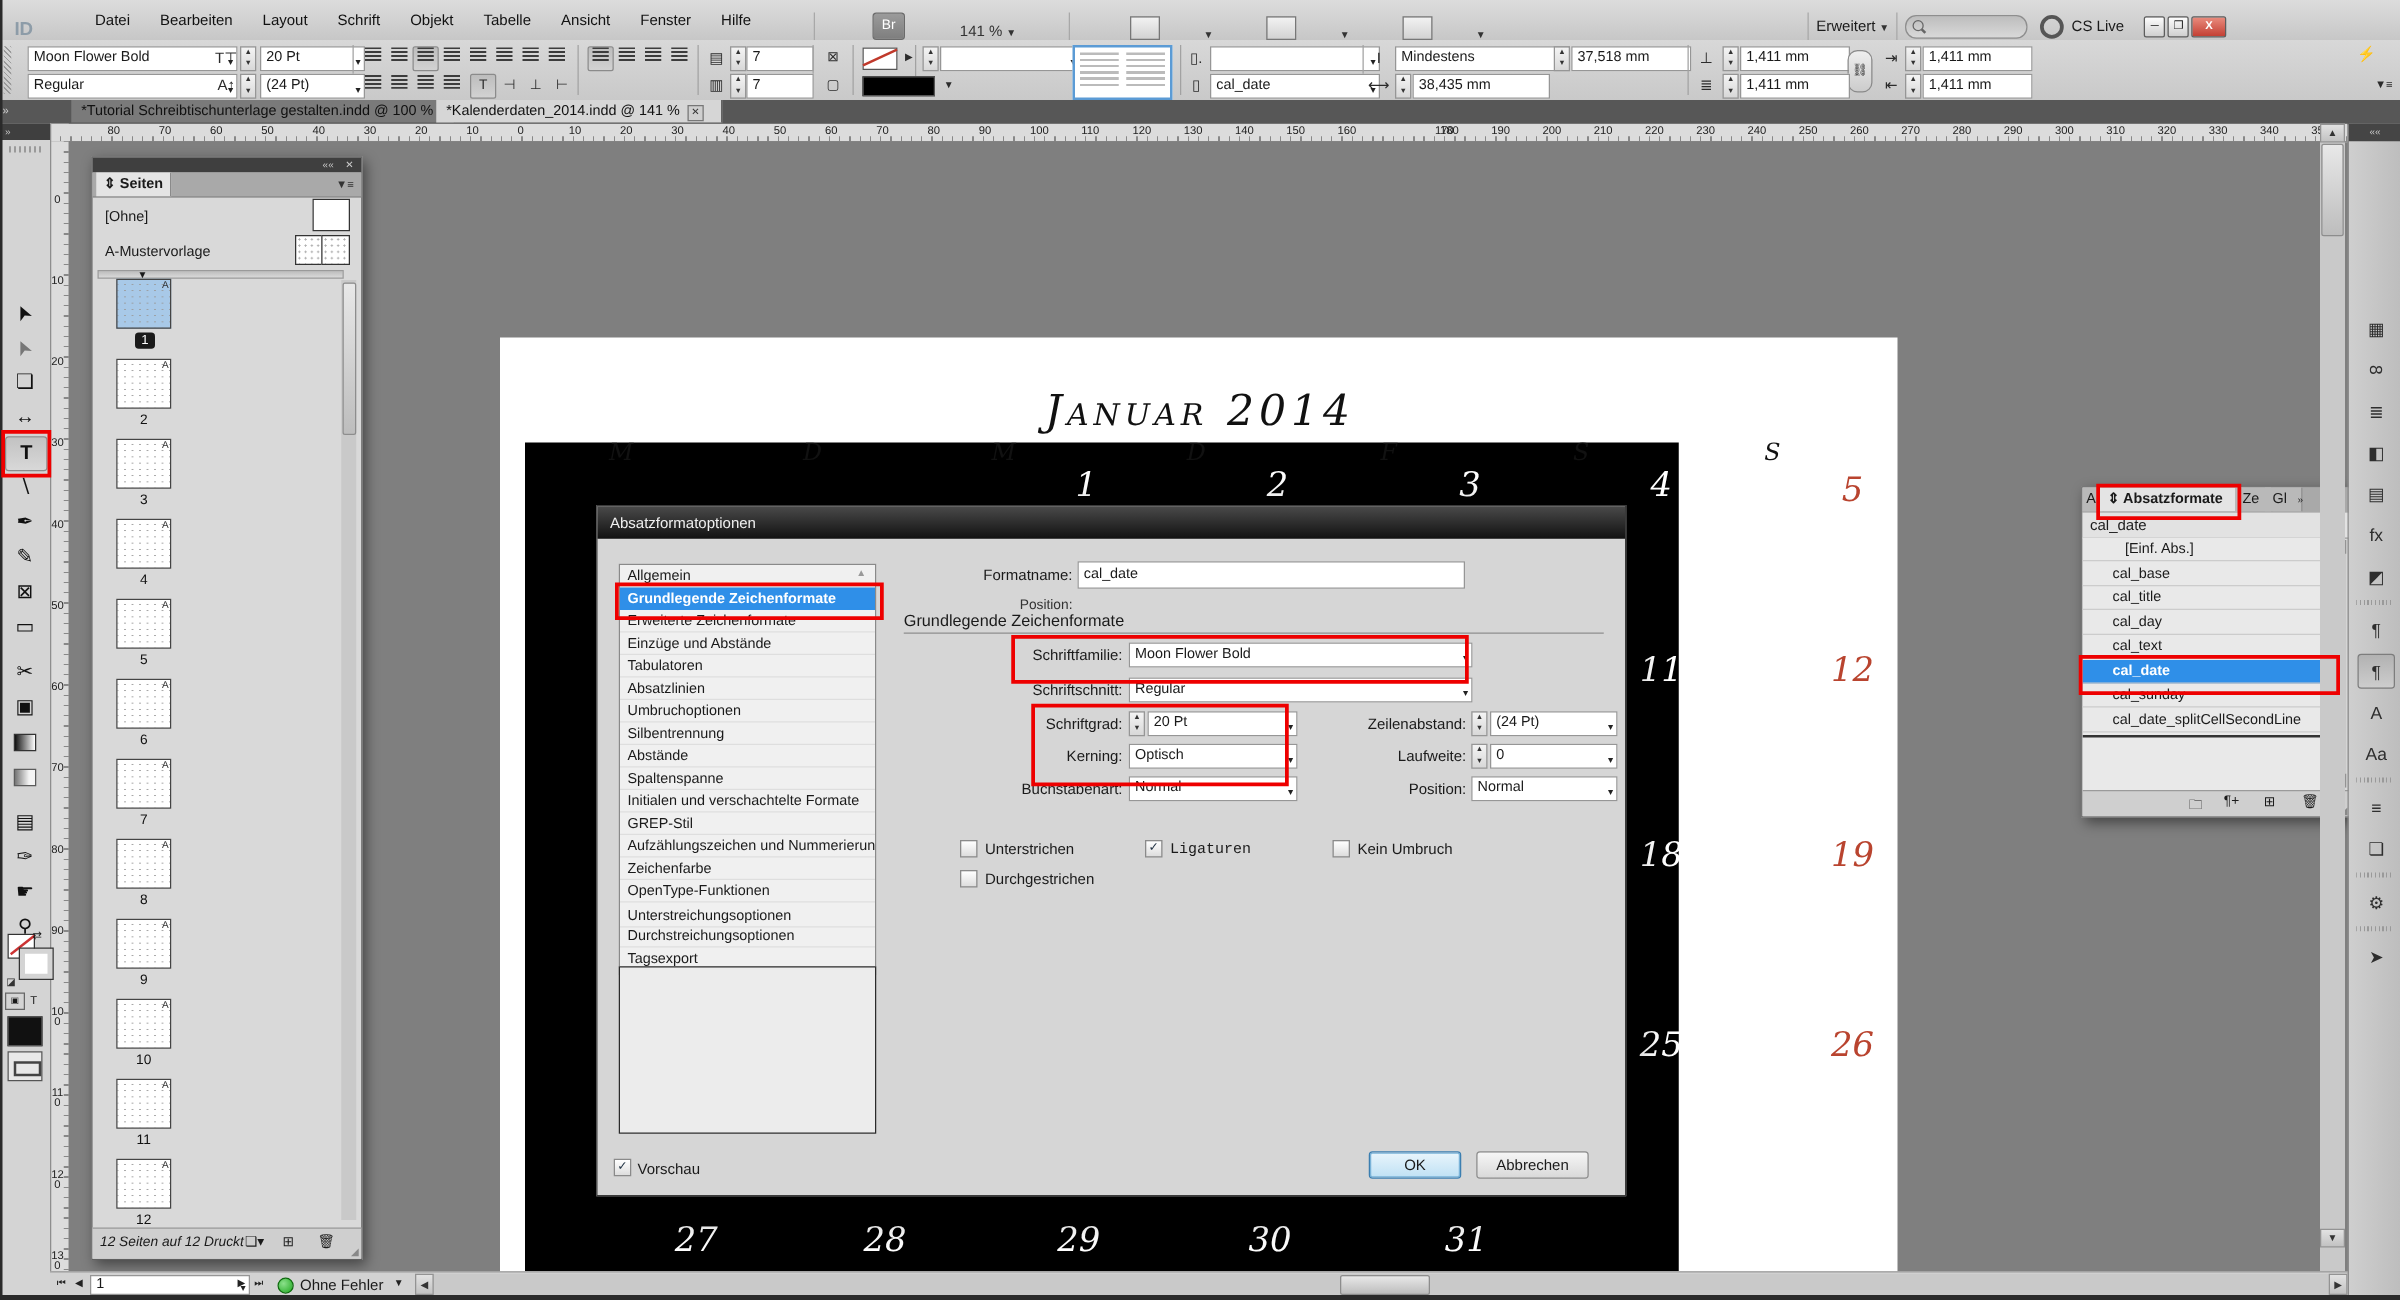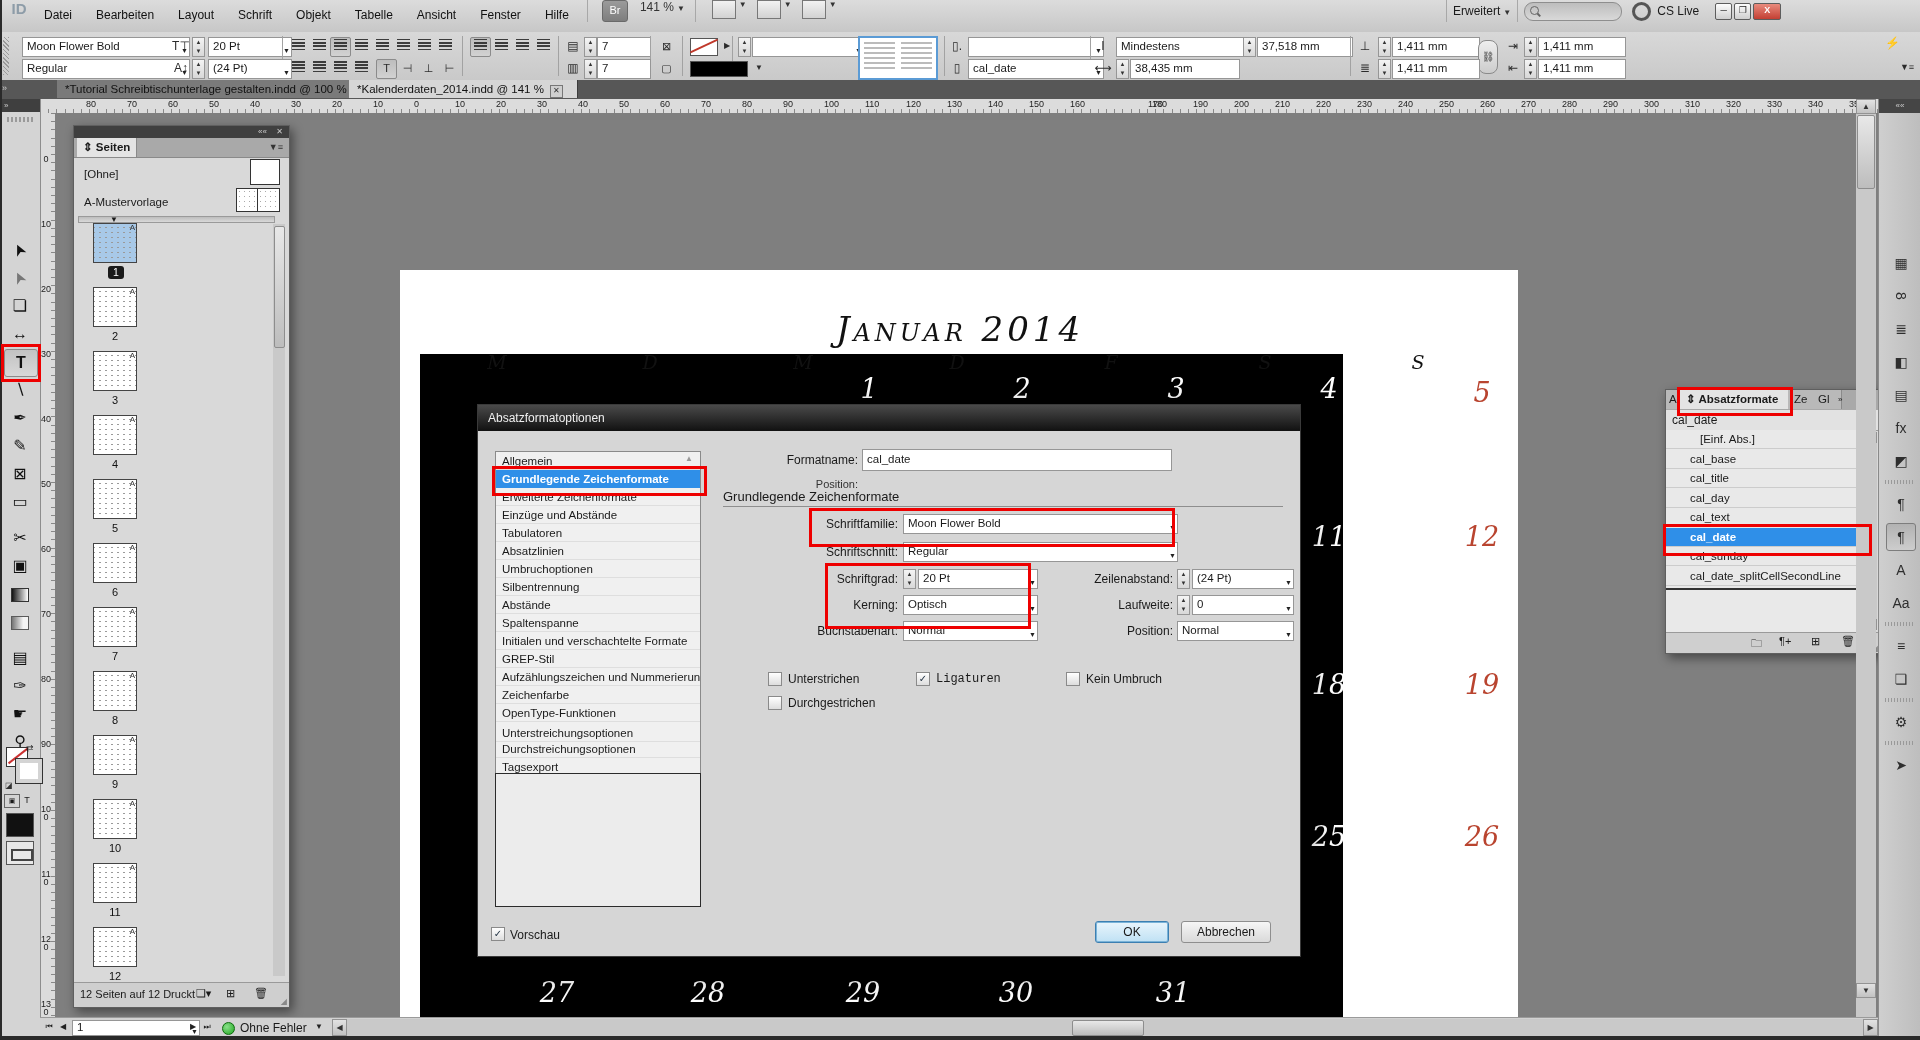--- a/index.html
+++ b/index.html
@@ -2,21 +2,21 @@
 <html><head>
 <meta charset="utf-8">
 <style>
   html,body{margin:0;padding:0;background:#555;}
   #app{position:relative;width:1920px;height:1040px;overflow:hidden;
        font-family:"Liberation Sans",sans-serif;font-size:12px;color:#1a1a1a;
        background:#7f7f7f;user-select:none;}
   
   #appbar{position:absolute;left:0;top:0;width:1920px;height:32px;
     background:linear-gradient(#dcdcdc,#c7c7c7);border-bottom:1px solid #9a9a9a;
-    display:flex;align-items:flex-start;}
+    display:flex;align-items:flex-end;gap:32px;}
   #logo{width:26px;text-align:center;font-weight:bold;color:#8d9ca8;font-size:15px;margin-left:6px;}
   .menuitem{padding:0 12px;line-height:31px;color:#111;}
   .vline{width:1px;height:22px;background:#a8a8a8;margin:0 6px;}
   .brbtn{width:24px;height:20px;background:linear-gradient(#9b9b9b,#7e7e7e);color:#fff;
     border:1px solid #6a6a6a;border-radius:3px;text-align:center;line-height:19px;font-size:11px;margin:0 8px;}
   .zoomfield{color:#333;padding:0 4px;}
   .dd{font-size:8px;color:#333;margin-left:3px;}
   .appicon{width:22px;height:17px;border:1px solid #777;background:linear-gradient(#f2f2f2,#d2d2d2);
     margin-left:10px;display:inline-block;position:relative;}
   #searchbox{width:96px;height:17px;background:linear-gradient(#bdbdbd,#d9d9d9);
@@ -435,21 +435,21 @@
         <div class="pnum" style="left: 19px; top: 716px;">10</div>
         <div class="pthumb" style="left: 19px; top: 737px;"></div>
         <div class="pnum" style="left: 19px; top: 780px;">11</div>
         <div class="pthumb" style="left: 19px; top: 801px;"></div>
         <div class="pnum" style="left: 19px; top: 844px;">12</div>
       </div>
     <div class="sb" style="left:199px;top:98px;width:12px;height:752px;">
       <div class="sbthumb" style="left:1px;top:2px;width:9px;height:120px;"></div>
     </div>
     <div style="position:absolute;left:0;bottom:0;right:0;height:24px;background:#cfcfcf;border-top:1px solid #9a9a9a;">
-      <span style="position:absolute;left:6px;top:5px;font-size:11px;">12 Seiten auf 12 Druckt</span>
+      <span style="position:absolute;left:6px;top:5px;font-size:11px;font-style:italic;">12 Seiten auf 12 Druckt</span>
       <span style="position:absolute;left:122px;top:4px;font-size:11px;">❏▾</span>
       <span style="position:absolute;left:152px;top:4px;font-size:11px;">⊞</span>
       <span style="position:absolute;left:180px;top:4px;font-size:11px;">🗑</span>
       <span style="position:absolute;right:2px;bottom:1px;font-size:8px;color:#888;">◢</span>
     </div>
   </div>
 
   <div id="dialog">
     <div id="dlgtitle">Absatzformatoptionen</div>
     <div id="dlglist">

